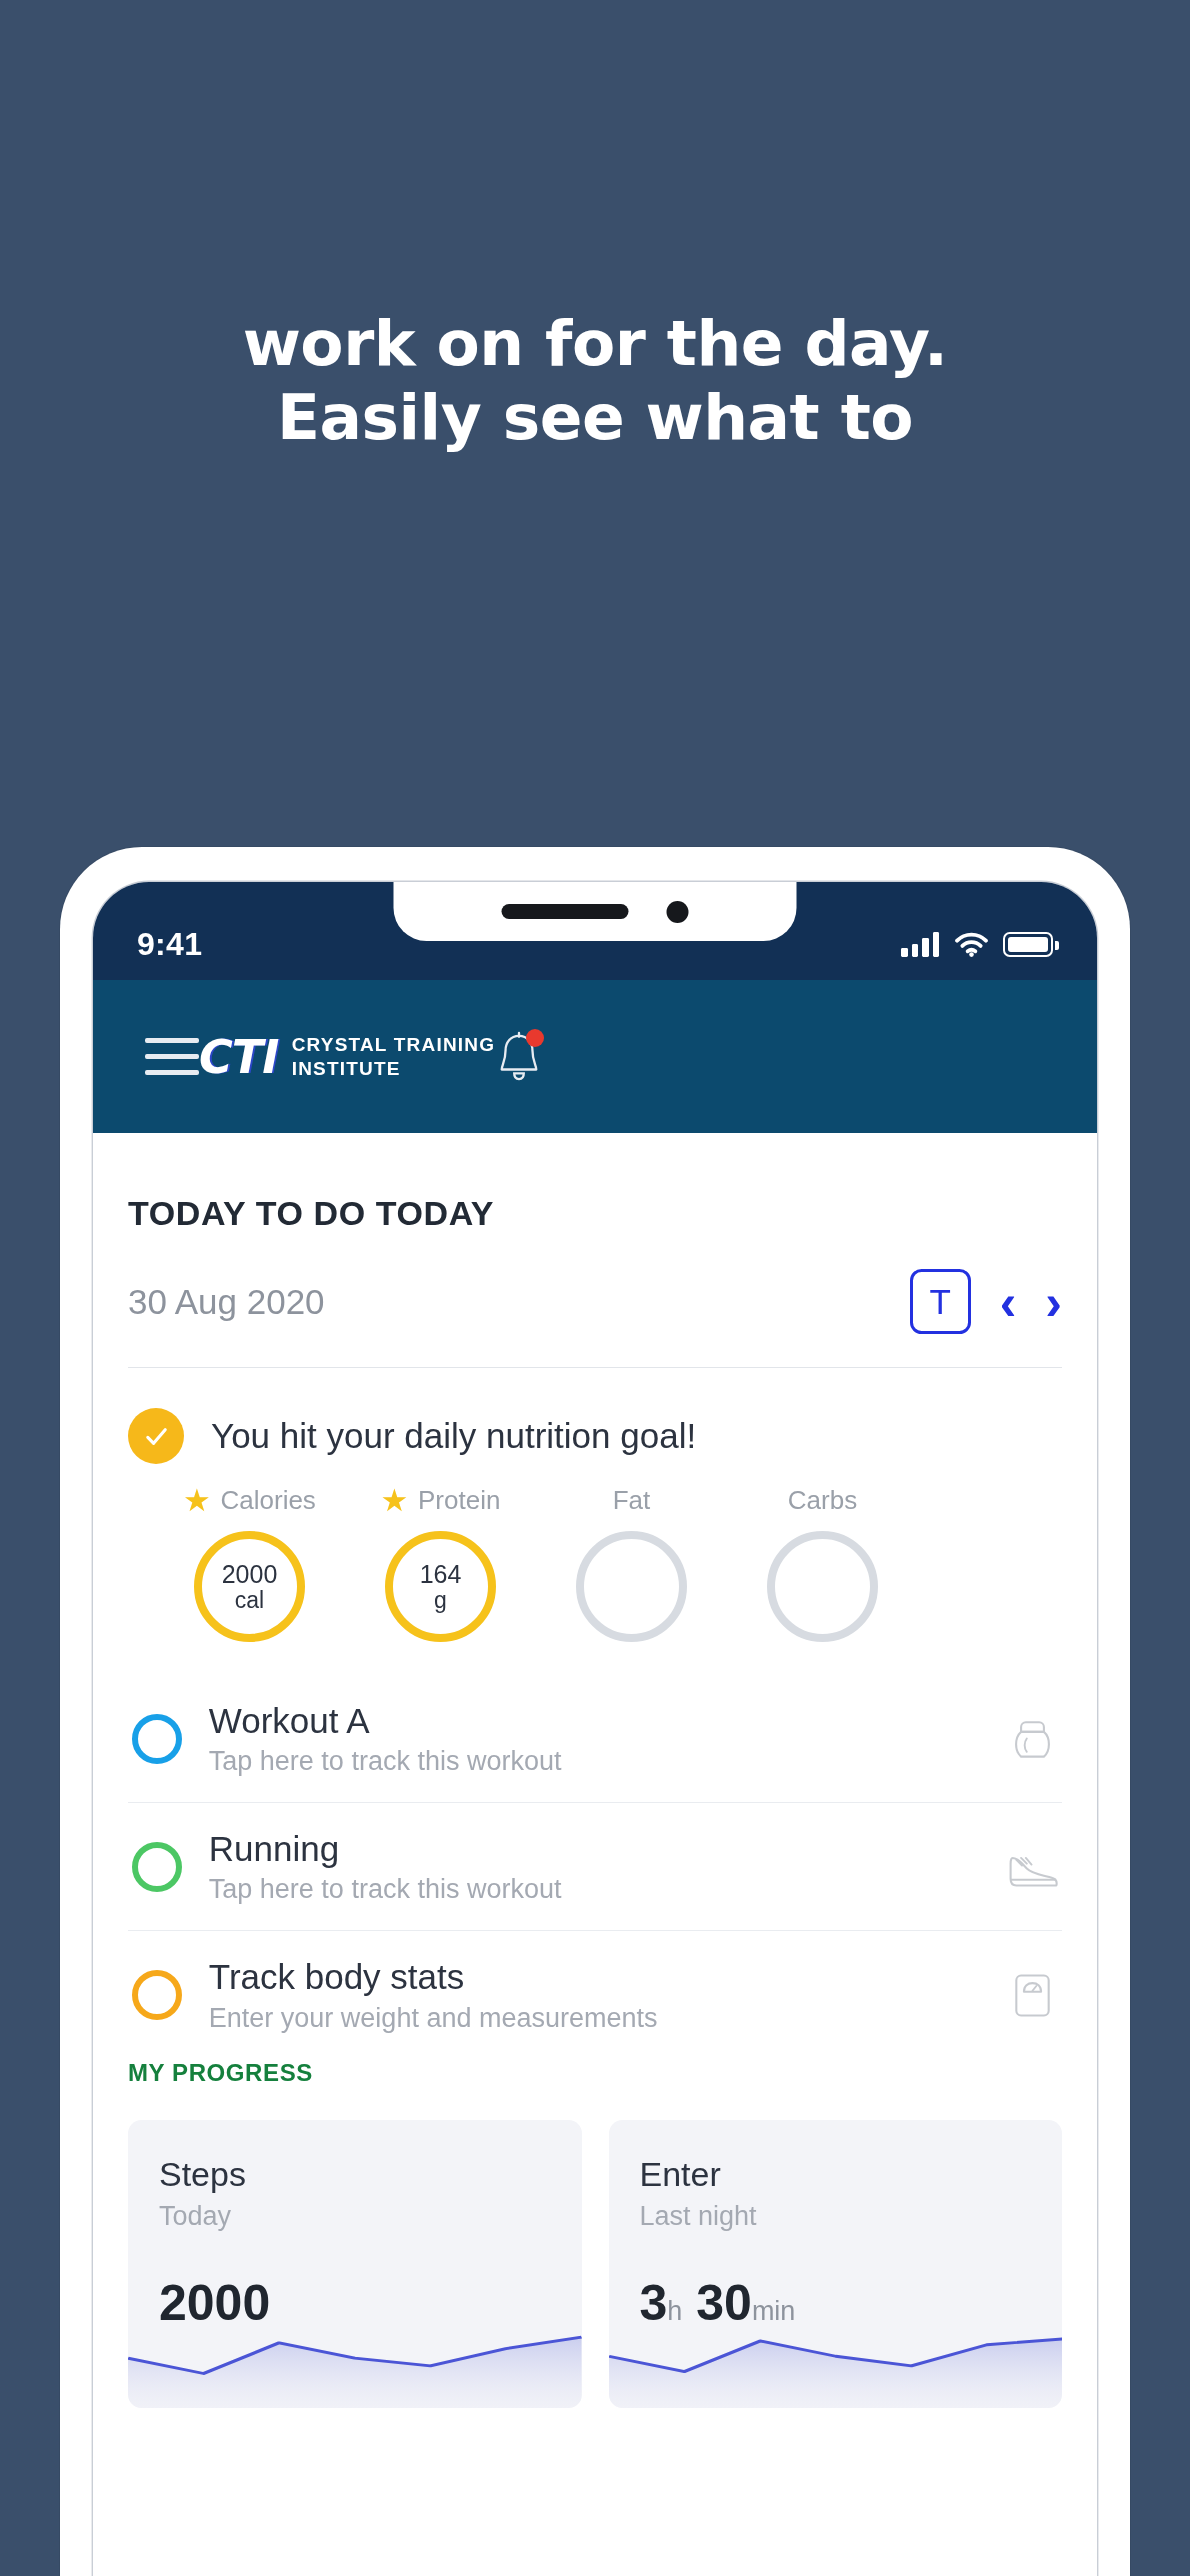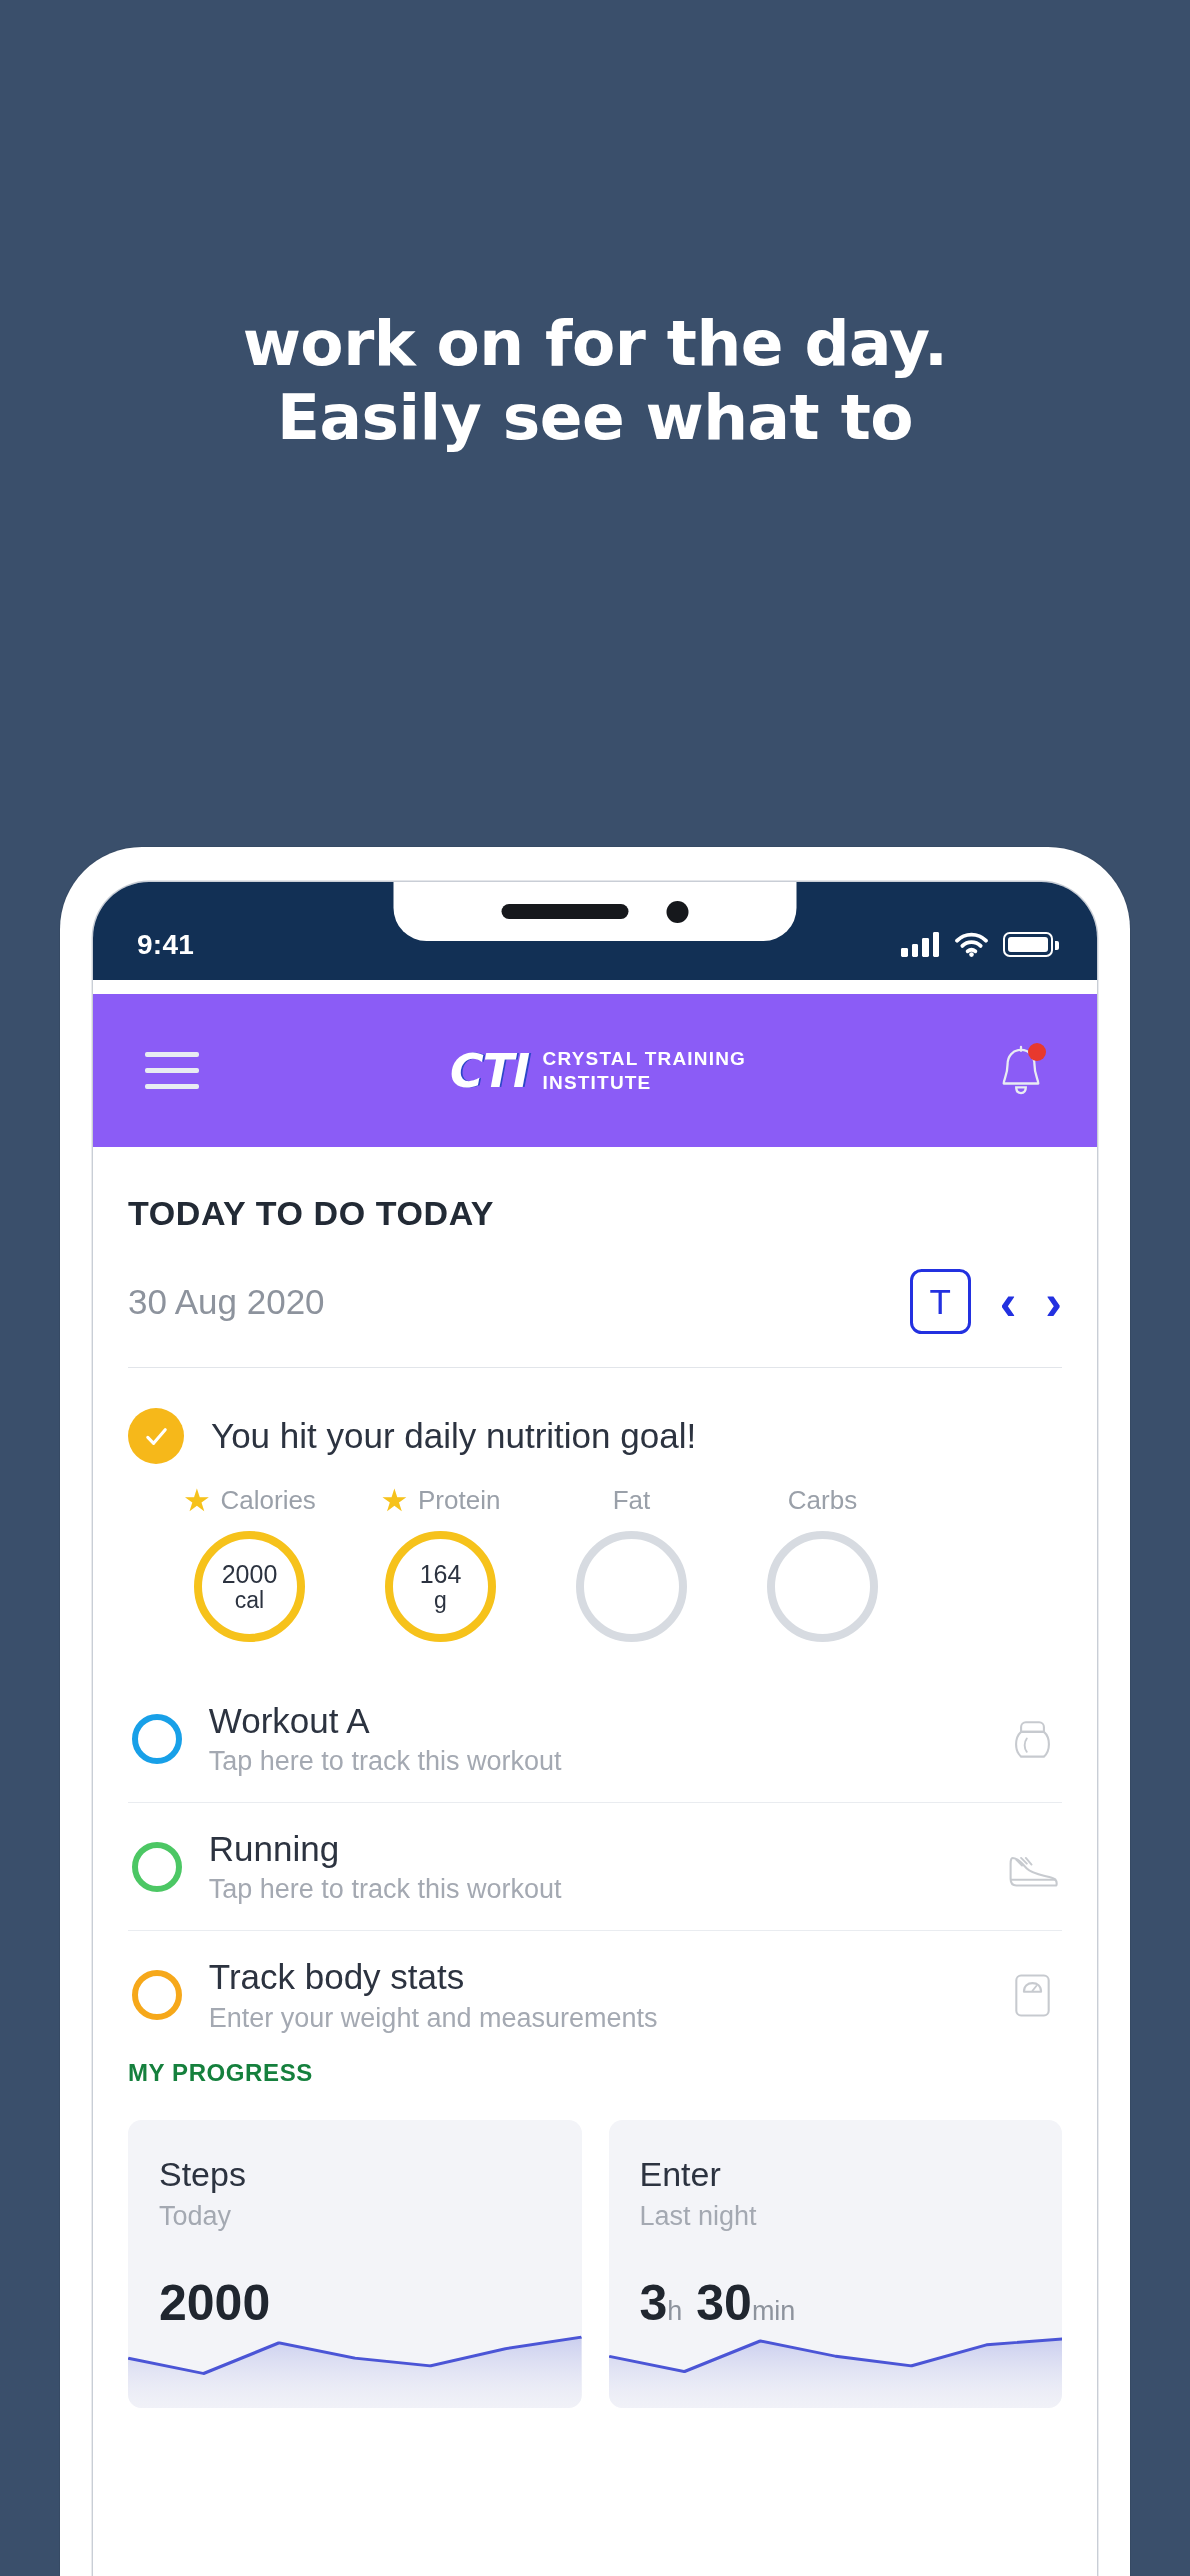--- a/index.html
+++ b/index.html
@@ -67,38 +67,38 @@
 
   
   .statusbar {
     position:absolute; top:0; left:0; right:0;
     height:98px;
     background:#123055;
     display:flex; align-items:center; justify-content:space-between;
     padding:27px 44px 0 44px;
     z-index:30;
   }
-  .clock { color:#ffffff; font-size:28px; font-weight:bold; letter-spacing:0.3px; }
+  .clock { color:#ffffff; font-size:32px; font-weight:bold; letter-spacing:0.3px; }
   .sysicons { display:flex; align-items:center; gap:15.3px; }
   .bars { display:flex; align-items:flex-end; gap:3.8px; height:25px; }
   .bars i { display:block; width:6.7px; background:#fff; border-radius:1.4px; }
   .bars i:nth-child(1){height:8.6px}.bars i:nth-child(2){height:13.4px}
   .bars i:nth-child(3){height:19px}.bars i:nth-child(4){height:25px}
   .battery {
     width:50px;height:25px;border:2.9px solid #fff;border-radius:6.7px;position:relative;
   }
   .battery:after{content:"";position:absolute;right:-7.7px;top:6.7px;width:3.8px;height:9.6px;background:#fff;border-radius:0 1.9px 1.9px 0;}
   .battery i{position:absolute;left:2.9px;top:2.9px;bottom:2.9px;right:2.9px;background:#fff;border-radius:2.9px;}
 
   
   .appbar {
-    position:absolute; top:112px; left:0; right:0;
+    position:absolute; top:98px; left:0; right:0;
     height:153px;
-    background:#8b5cf6;
-    display:flex; align-items:center; justify-content:space-between;
+    background:#0c4a6e;
+    display:flex; align-items:center; justify-content:flex-start;
     padding:0 52px;
     z-index:20;
   }
   .hamburger { display:flex; flex-direction:column; gap:11.5px; cursor:pointer; }
   .hamburger span { display:block; width:54px; height:4.8px; background:#e8ecf2; border-radius:1.9px; }
 
   .logo { display:flex; align-items:center; gap:13.4px; }
   .logo-cti {
     color:#ffffff; font-size:46px; font-weight:bold; font-style:italic;
     letter-spacing:-1px; font-family:"DejaVu Sans", sans-serif;

